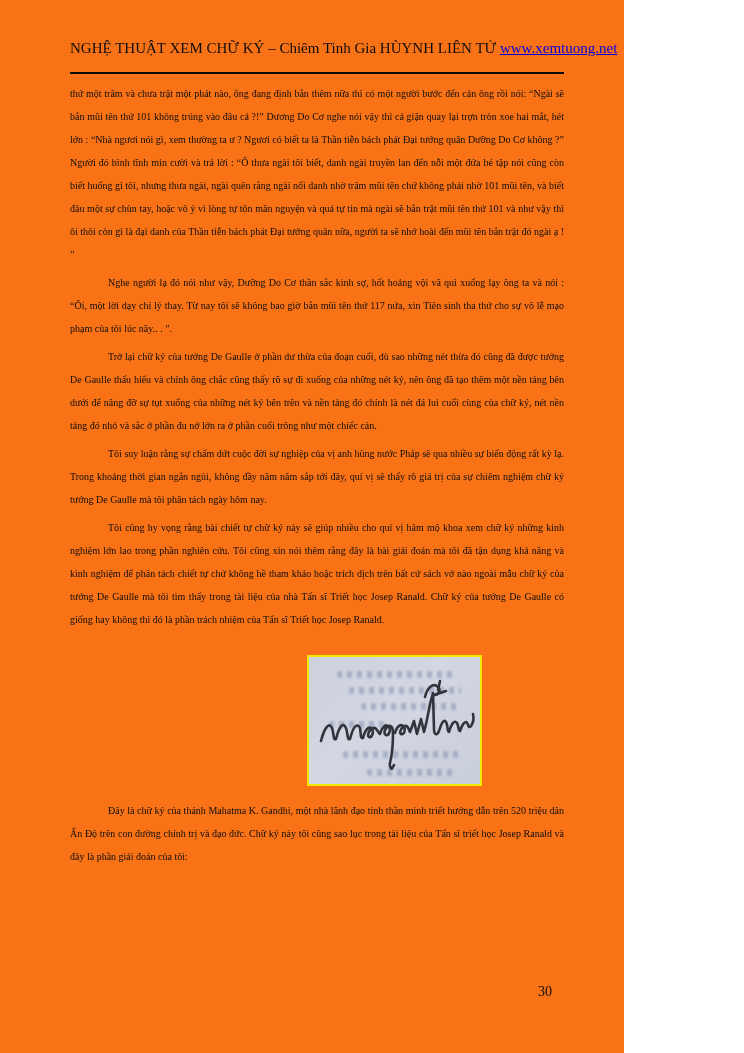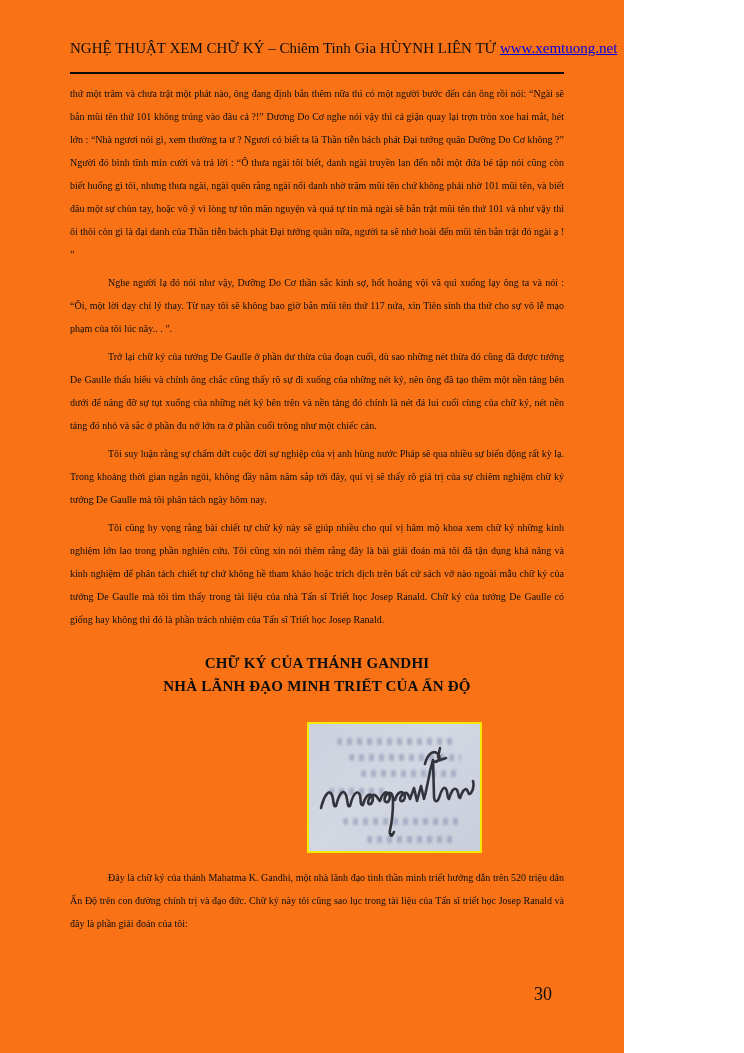--- a/index.html
+++ b/index.html
@@ -61,21 +61,21 @@
     position:absolute;
     height:7px;
     border-radius:3px;
     background:repeating-linear-gradient(90deg,rgba(120,130,165,.45) 0 5px,rgba(120,130,165,0) 5px 10px);
     filter:blur(1.2px);
   }
   .sig-svg{position:absolute;left:0;top:0;}
   .pagenum{
     position:absolute;
     right:72px;top:984px;
-    font-size:18px;
+    font-size:14px;
   }
 </style>
 </head>
 <body>
 
 <div class="page">
   <div class="content">
 
     <div class="hdr">
       <span>NGHỆ THUẬT XEM CHỮ KÝ – Chiêm Tinh Gia HÙYNH LIÊN TỬ</span>
@@ -84,24 +84,20 @@
 
     <hr class="rule">
 
     <div class="bodytext">
       <p class="para noindent">thứ một trăm và chưa trật một phát nào, ông đang định bắn thêm nữa thì có một người bước đến cản ông rồi nói: “Ngài sẽ bắn mũi tên thứ 101 không trúng vào đâu cả ?!” Dương Do Cơ nghe nói vậy thì cả giận quay lại trợn tròn xoe hai mắt, hét lớn : “Nhà ngươi nói gì, xem thường ta ư ? Ngươi có biết ta là Thần tiễn bách phát Đại tướng quân Dưỡng Do Cơ không ?” Người đó bình tĩnh mỉn cười và trả lời : “Ô thưa ngài tôi biết, danh ngài truyền lan đến nỗi một đứa bé tập nói cũng còn biết huống gì tôi, nhưng thưa ngài, ngài quên rằng ngài nổi danh nhờ trăm mũi tên chứ không phải nhờ 101 mũi tên, và biết đâu một sự chùn tay, hoặc vô ý vì lòng tự tôn mãn nguyện và quá tự tin mà ngài sẽ bắn trật mũi tên thứ 101 và như vậy thì ôi thôi còn gì là đại danh của Thần tiễn bách phát Đại tướng quân nữa, người ta sẽ nhớ hoài đến mũi tên bắn trật đó ngài ạ ! ”</p>
       <p class="para">Nghe người lạ đó nói như vậy, Dưỡng Do Cơ thần sắc kinh sợ, hốt hoảng vội vã quì xuống lạy ông ta và nói : “Ôi, một lời dạy chí lý thay. Từ nay tôi sẽ không bao giờ bắn mũi tên thứ 117 nứa, xin Tiên sinh tha thứ cho sự vô lễ mạo phạm của tôi lúc nãy.. .  ”.</p>
       <p class="para">Trở lại chữ ký của tướng De Gaulle ở phần dư thừa của đoạn cuối, dù sao những nét thừa đó cũng đã được tướng De Gaulle thấu hiểu và chính ông chắc cũng thấy rõ sự đi xuống của những nét ký, nên ông đã tạo thêm một nền tảng bên dưới để nâng đỡ sự tụt xuống của những nét ký bên trên và nền tảng đó chính là nét đá lui cuối cùng của chữ ký, nét nền tảng đó nhỏ và sắc ở phần đu nở lớn ra ở phần cuối trông như một chiếc cán.</p>
       <p class="para">Tôi suy luận rằng sự chấm dứt cuộc đời sự nghiệp của vị anh hùng nước Pháp sẽ qua nhiều sự biến động rất kỳ lạ. Trong khoảng thời gian ngắn ngủi, không đầy năm năm sắp tới đây, quí vị sẽ thấy rõ giá trị của sự chiêm nghiệm chữ ký tướng De Gaulle mà tôi phân tách ngày hôm nay.</p>
       <p class="para">Tôi cũng hy vọng rằng bài chiết tự chữ ký này sẽ giúp nhiều cho quí vị hâm mộ khoa xem chữ ký những kinh nghiệm lớn lao trong phần nghiên cứu. Tôi cũng xin nói thêm rằng đây là bài giải đoán mà tôi đã tận dụng khả năng và kinh nghiệm để phân tách chiết tự chứ không hề tham khảo hoặc trích dịch trên bất cứ sách vở nào ngoài mẫu chữ ký của tướng De Gaulle mà tôi tìm thấy trong tài liệu của nhà Tấn sĩ Triết học Josep Ranald. Chữ ký của tướng De Gaulle có giống hay không thì đó là phần trách nhiệm của Tấn sĩ Triết học Josep Ranald.</p>
 
-      <h2 class="section">
-        <span>CHỮ KÝ CỦA THÁNH GANDHI</span><br>
-        <span>NHÀ LÃNH ĐẠO MINH TRIẾT CỦA ẤN ĐỘ</span>
-      </h2>
 
       <figure class="sigfig">
 
         <div class="ghost" style="left:28px;top:14px;width:118px;"></div>
         <div class="ghost" style="left:40px;top:30px;width:112px;"></div>
         <div class="ghost" style="left:52px;top:46px;width:100px;"></div>
         <div class="ghost" style="left:20px;top:64px;width:55px;"></div>
         <div class="ghost" style="left:34px;top:94px;width:116px;"></div>
         <div class="ghost" style="left:58px;top:112px;width:88px;"></div>
 

